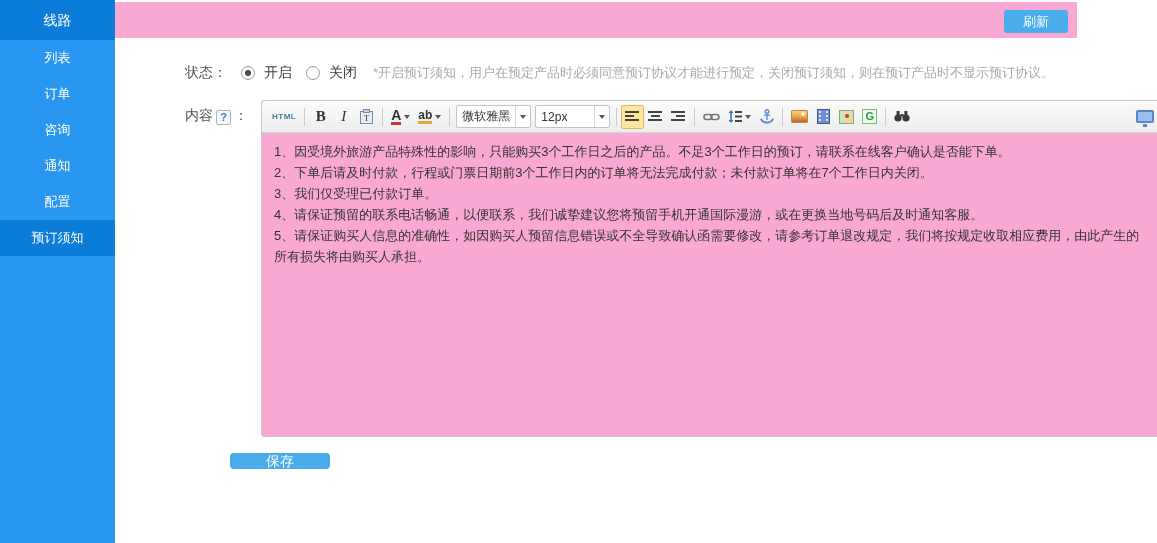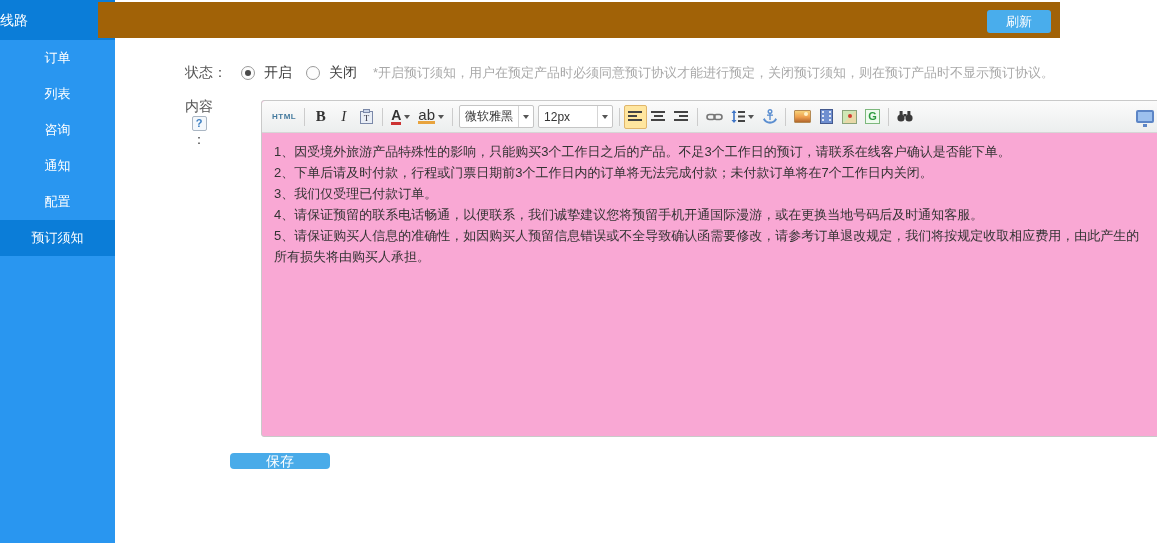--- a/index.html
+++ b/index.html
@@ -3,57 +3,57 @@
 <meta charset="utf-8">
 <style>
   * { box-sizing: border-box; margin: 0; padding: 0; }
   html,body { width:1157px; height:543px; }
   body {
     font-family: "Liberation Sans", "DejaVu Sans", sans-serif;
     background:#fff; position:relative; overflow:hidden;
   }
   
   .sidebar { position:absolute; left:0; top:0; width:115px; height:543px; background:#2996f0; }
-  .sidebar-header { height:40px; line-height:40px; color:#fff; font-size:14px; background:#0b7dd8; }
+  .sidebar-header { height:40px; line-height:40px; text-align:center; color:#fff; font-size:14px; background:#0b7dd8; }
   .sidebar-item { height:36px; line-height:36px; text-align:center; color:#fff; font-size:13px; cursor:pointer; }
   .sidebar-item.active { background:#0b7dd8; }
   
-  .topbar { position:absolute; left:98px; top:2px; width:962px; height:36px; background:#a16207; }
+  .topbar { position:absolute; left:115px; top:2px; width:962px; height:36px; background:#f9a8d4; }
   .refresh-btn { position:absolute; right:9px; top:8px; width:64px; height:23px; background:#49adec;
     color:#fff; border:none; border-radius:3px; font-size:13px; cursor:pointer; }
   
   .row-label { color:#555; font-size:14px; }
   .status-row { position:absolute; left:185px; top:62px; height:22px; display:flex; align-items:center; }
   .radio-opt { display:flex; align-items:center; margin-left:14px; cursor:pointer; }
   .radio-circle { width:14px; height:14px; border:1px solid #9a9a9a; border-radius:50%;
     background:#fdfdfd; display:inline-block; position:relative; }
   .radio-circle.checked::after { content:""; position:absolute; left:3px; top:3px; width:6px; height:6px;
     border-radius:50%; background:#4a4a4a; }
   .radio-label { margin-left:9px; color:#404040; font-size:14px; }
   .status-note { margin-left:16px; color:#a9a9a9; font-size:13px; }
-  .content-label-row { position:absolute; left:185px; top:98px; display:flex; align-items:center;flex-direction:column; }
+  .content-label-row { position:absolute; left:185px; top:107px; display:flex; align-items:flex-end; }
   .help-badge { width:15px; height:15px; border:1px solid #aab6c3; background:#f4f8fc; color:#3b7ec2;
     font-size:11px; font-weight:bold; text-align:center; line-height:13px; margin:0 3px; border-radius:2px; cursor:pointer; }
   
   .editor { position:absolute; left:228px; top:100px; width:904px; height:337px;
     border:1px solid #c9c9c9; border-radius:3px; background:#f9a8d4;margin-left:33px; }
   .editor-toolbar { height:32px; display:flex; align-items:center; padding:0 6px;
     background:linear-gradient(#fbfbfb,#eceeee); border-bottom:1px solid #d6d6d6;
     border-radius:3px 3px 0 0; }
   .tb-btn { height:24px; min-width:23px; display:flex; align-items:center; justify-content:center;
     padding:0 3px; border:1px solid transparent; border-radius:2px; cursor:pointer; color:#333; }
   .tb-btn.active { background:#ffe69f; border-color:#e0b66c; }
   .tb-sep { width:1px; height:18px; background:#ccc; margin:0 4px; }
   .tb-html { font-size:8px; font-weight:bold; color:#447a9e; letter-spacing:.5px; }
   .tb-bold { font-family:"Liberation Serif", serif; font-weight:bold; font-size:15px; }
   .tb-italic { font-family:"Liberation Serif", serif; font-style:italic; font-size:15px; }
   .caret { width:0; height:0; border-left:3px solid transparent; border-right:3px solid transparent;
     border-top:4px solid #555; margin-left:3px; }
   .font-color-a { font-size:14px; font-weight:bold; border-bottom:3px solid #c33; line-height:13px; }
-  .hl-ab { font-size:15px; font-weight:normal; border-bottom:3px solid #e8a33d; line-height:12px; }
+  .hl-ab { font-size:12px; font-weight:bold; border-bottom:3px solid #e8a33d; line-height:12px; }
   .tb-select { height:23px; display:flex; align-items:stretch; border:1px solid #c5c5c5; background:#fff;
     border-radius:2px; margin:0 2px; cursor:pointer; }
   .tb-select .sel-text { width:58px; font-size:12px; color:#333; display:flex; align-items:center; padding-left:5px; }
   .tb-select .sel-arrow { width:15px; border-left:1px solid #d5d5d5; display:flex; align-items:center; justify-content:center; }
   .icon-img { width:17px; height:13px; border:1px solid #b48a54; border-radius:1px;
     background:linear-gradient(#f7d27a 0%, #ef9f4d 55%, #b2672d 100%); position:relative; }
   .icon-img::after { content:""; position:absolute; right:2px; top:1px; width:4px; height:4px; border-radius:50%; background:#fff3c8; }
   .icon-video { width:13px; height:15px; background:#6f8fd0; border:1px solid #44598e; position:relative; }
   .icon-video::before, .icon-video::after { content:""; position:absolute; top:1px; bottom:1px; width:2px;
     background:repeating-linear-gradient(#dfe6f5 0 2px, #6f8fd0 2px 4px); }
@@ -70,22 +70,22 @@
   .editor-body p { margin:0; }
   
   .save-btn { position:absolute; left:230px; top:453px; width:100px; height:16px; background:#49abe9;
     color:#fff; border:none; border-radius:4px; font-size:14px; cursor:pointer; }
 </style>
 </head>
 <body>
 
 <div class="sidebar">
   <div class="sidebar-header">线路</div>
+  <div class="sidebar-item">列表</div>
   <div class="sidebar-item">订单</div>
-  <div class="sidebar-item">列表</div>
   <div class="sidebar-item">咨询</div>
   <div class="sidebar-item">通知</div>
   <div class="sidebar-item">配置</div>
   <div class="sidebar-item active">预订须知</div>
 </div>
 
 <div class="topbar">
   <button class="refresh-btn">刷新</button>
 </div>
 

